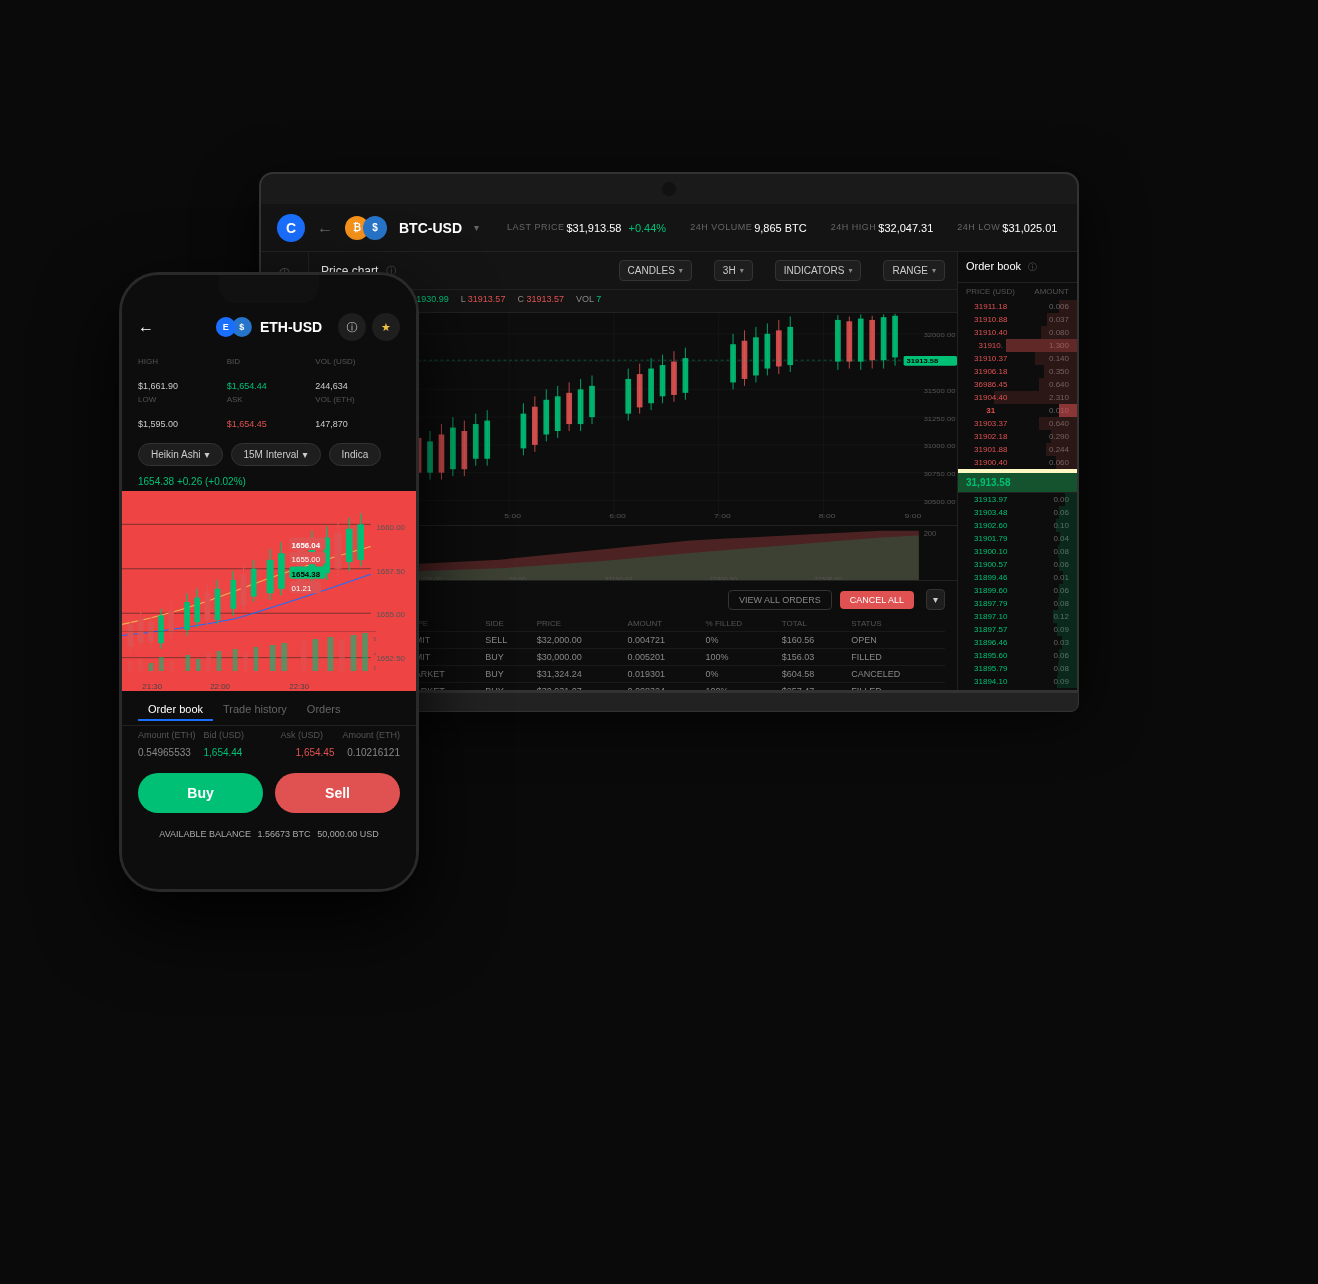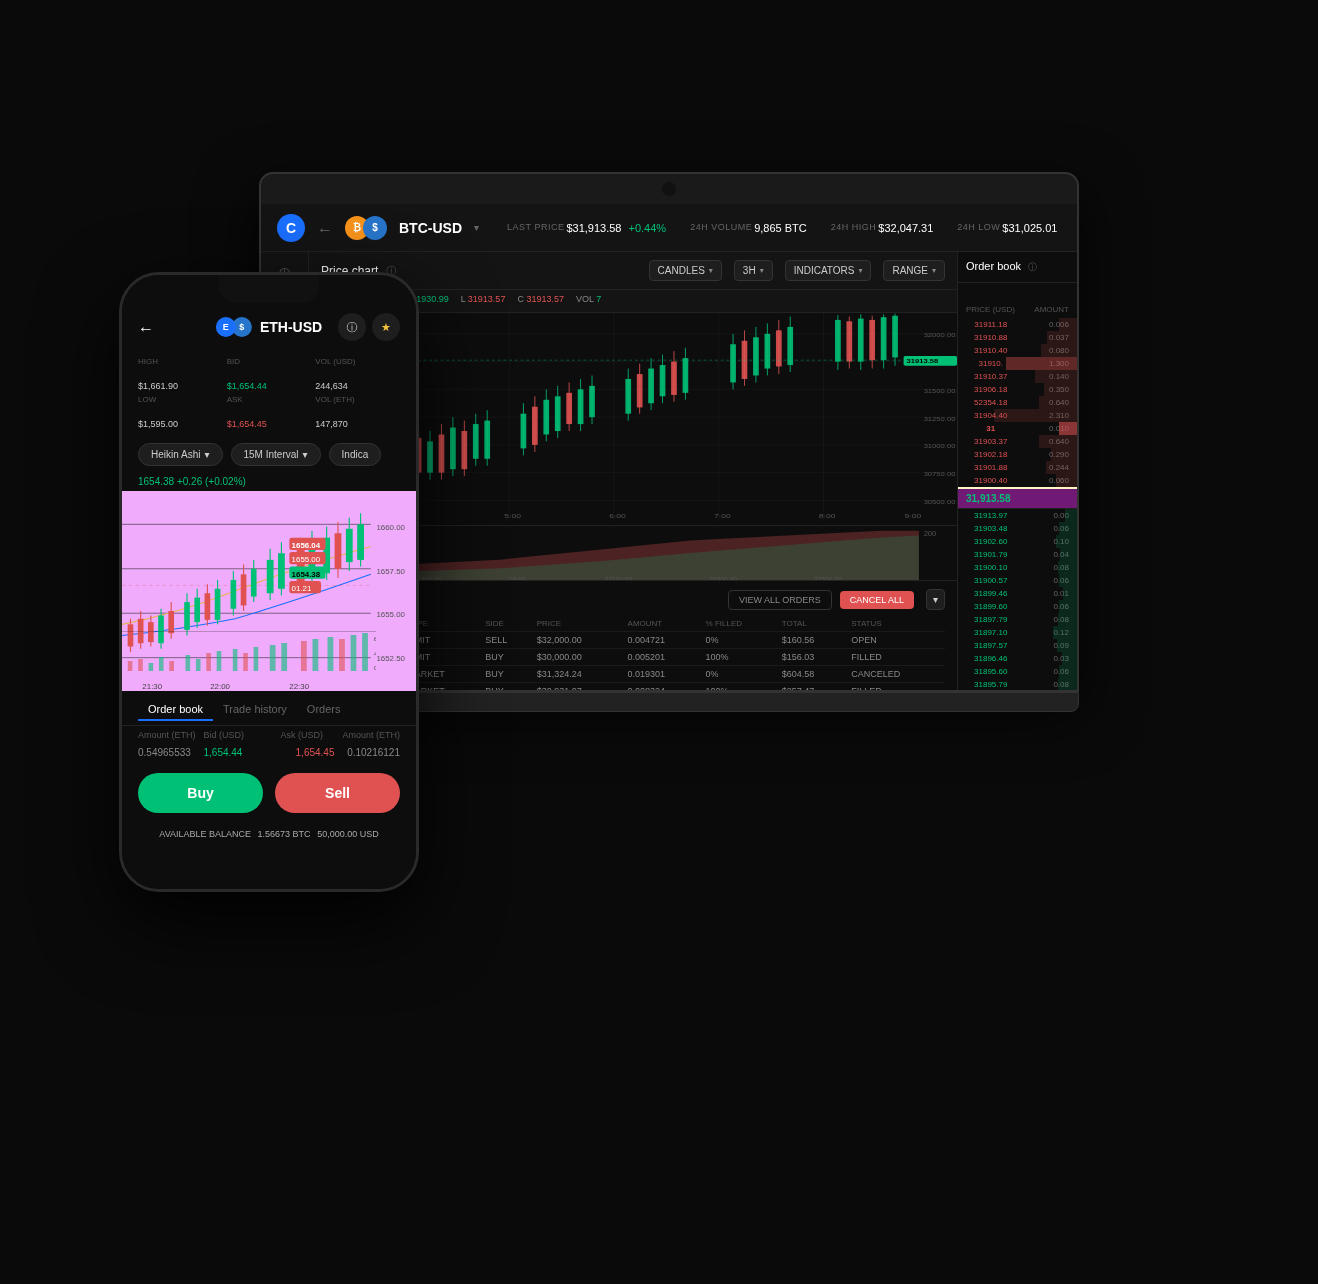--- a/index.html
+++ b/index.html
@@ -201,21 +201,21 @@
     }
 
     .chart-title {
       color: #fff;
       font-size: 12px;
       font-weight: 500;
     }
 
     .chart-controls {
       display: flex;
-      gap: 12px;
+      gap: 22px;
       margin-left: auto;
     }
 
     .ctrl-btn {
       background: #1e1e1e;
       border: 1px solid #333;
       border-radius: 4px;
       color: #ccc;
       font-size: 10px;
       padding: 4px 8px;
@@ -276,21 +276,20 @@
       border-bottom: 1px solid #222;
       color: #fff;
       font-size: 11px;
       font-weight: 500;
     }
 
     .ob-col-headers {
       display: flex;
       padding: 4px 8px;
       gap: 4px;
-      margin-top: 18px;
     }
 
     .ob-col {
       color: #555;
       font-size: 8px;
       flex: 1;
     }
 
     .ob-row {
       display: flex;
@@ -321,22 +320,22 @@
       top: 0;
       height: 100%;
       background: rgba(224, 82, 82, 0.15);
       pointer-events: none;
     }
 
     .ob-bar.green { background: rgba(0, 192, 118, 0.15); }
 
     .ob-current-price {
       padding: 4px 8px;
-      background: #701a75;
-      border-top: 2px solid #fef9c3;
+      background: #14532d;
+      border-top: 4px solid #fef9c3;
       border-bottom: 1px solid #222;
     }
 
     .ob-current-val {
       color: #00c076;
       font-size: 10px;
       font-weight: 600;
     }
 
     
@@ -561,21 +560,21 @@
       font-size: 10px;
       padding: 5px 12px;
       cursor: pointer;
       display: flex;
       align-items: center;
       gap: 4px;
     }
 
     .phone-chart-area {
       flex: 1;
-      background: #f0abfc;
+      background: #ef4444;
       position: relative;
       overflow: hidden;
       margin: 0;
       min-height: 0;
     }
 
     .phone-chart-info {
       padding: 4px 16px;
       color: #00c076;
       font-size: 10px;
@@ -1058,21 +1057,21 @@
                   <span class="ob-price">31910.37</span>
                   <span class="ob-amount">0.140</span>
                 </div>
               <div class="ob-row">
                   <div class="ob-bar" style="width:28%"></div>
                   <span class="ob-price">31906.18</span>
                   <span class="ob-amount">0.350</span>
                 </div>
               <div class="ob-row">
                   <div class="ob-bar" style="width:32%"></div>
-                  <span class="ob-price">52354.18</span>
+                  <span class="ob-price">36986.45</span>
                   <span class="ob-amount">0.640</span>
                 </div>
               <div class="ob-row">
                   <div class="ob-bar" style="width:70%"></div>
                   <span class="ob-price">31904.40</span>
                   <span class="ob-amount">2.310</span>
                 </div>
               <div class="ob-row">
                   <div class="ob-bar" style="width:15%;background:rgba(224,82,82,0.6)"></div>
                   <span class="ob-price" style="color:#e05252;font-weight:700;">31</span>

